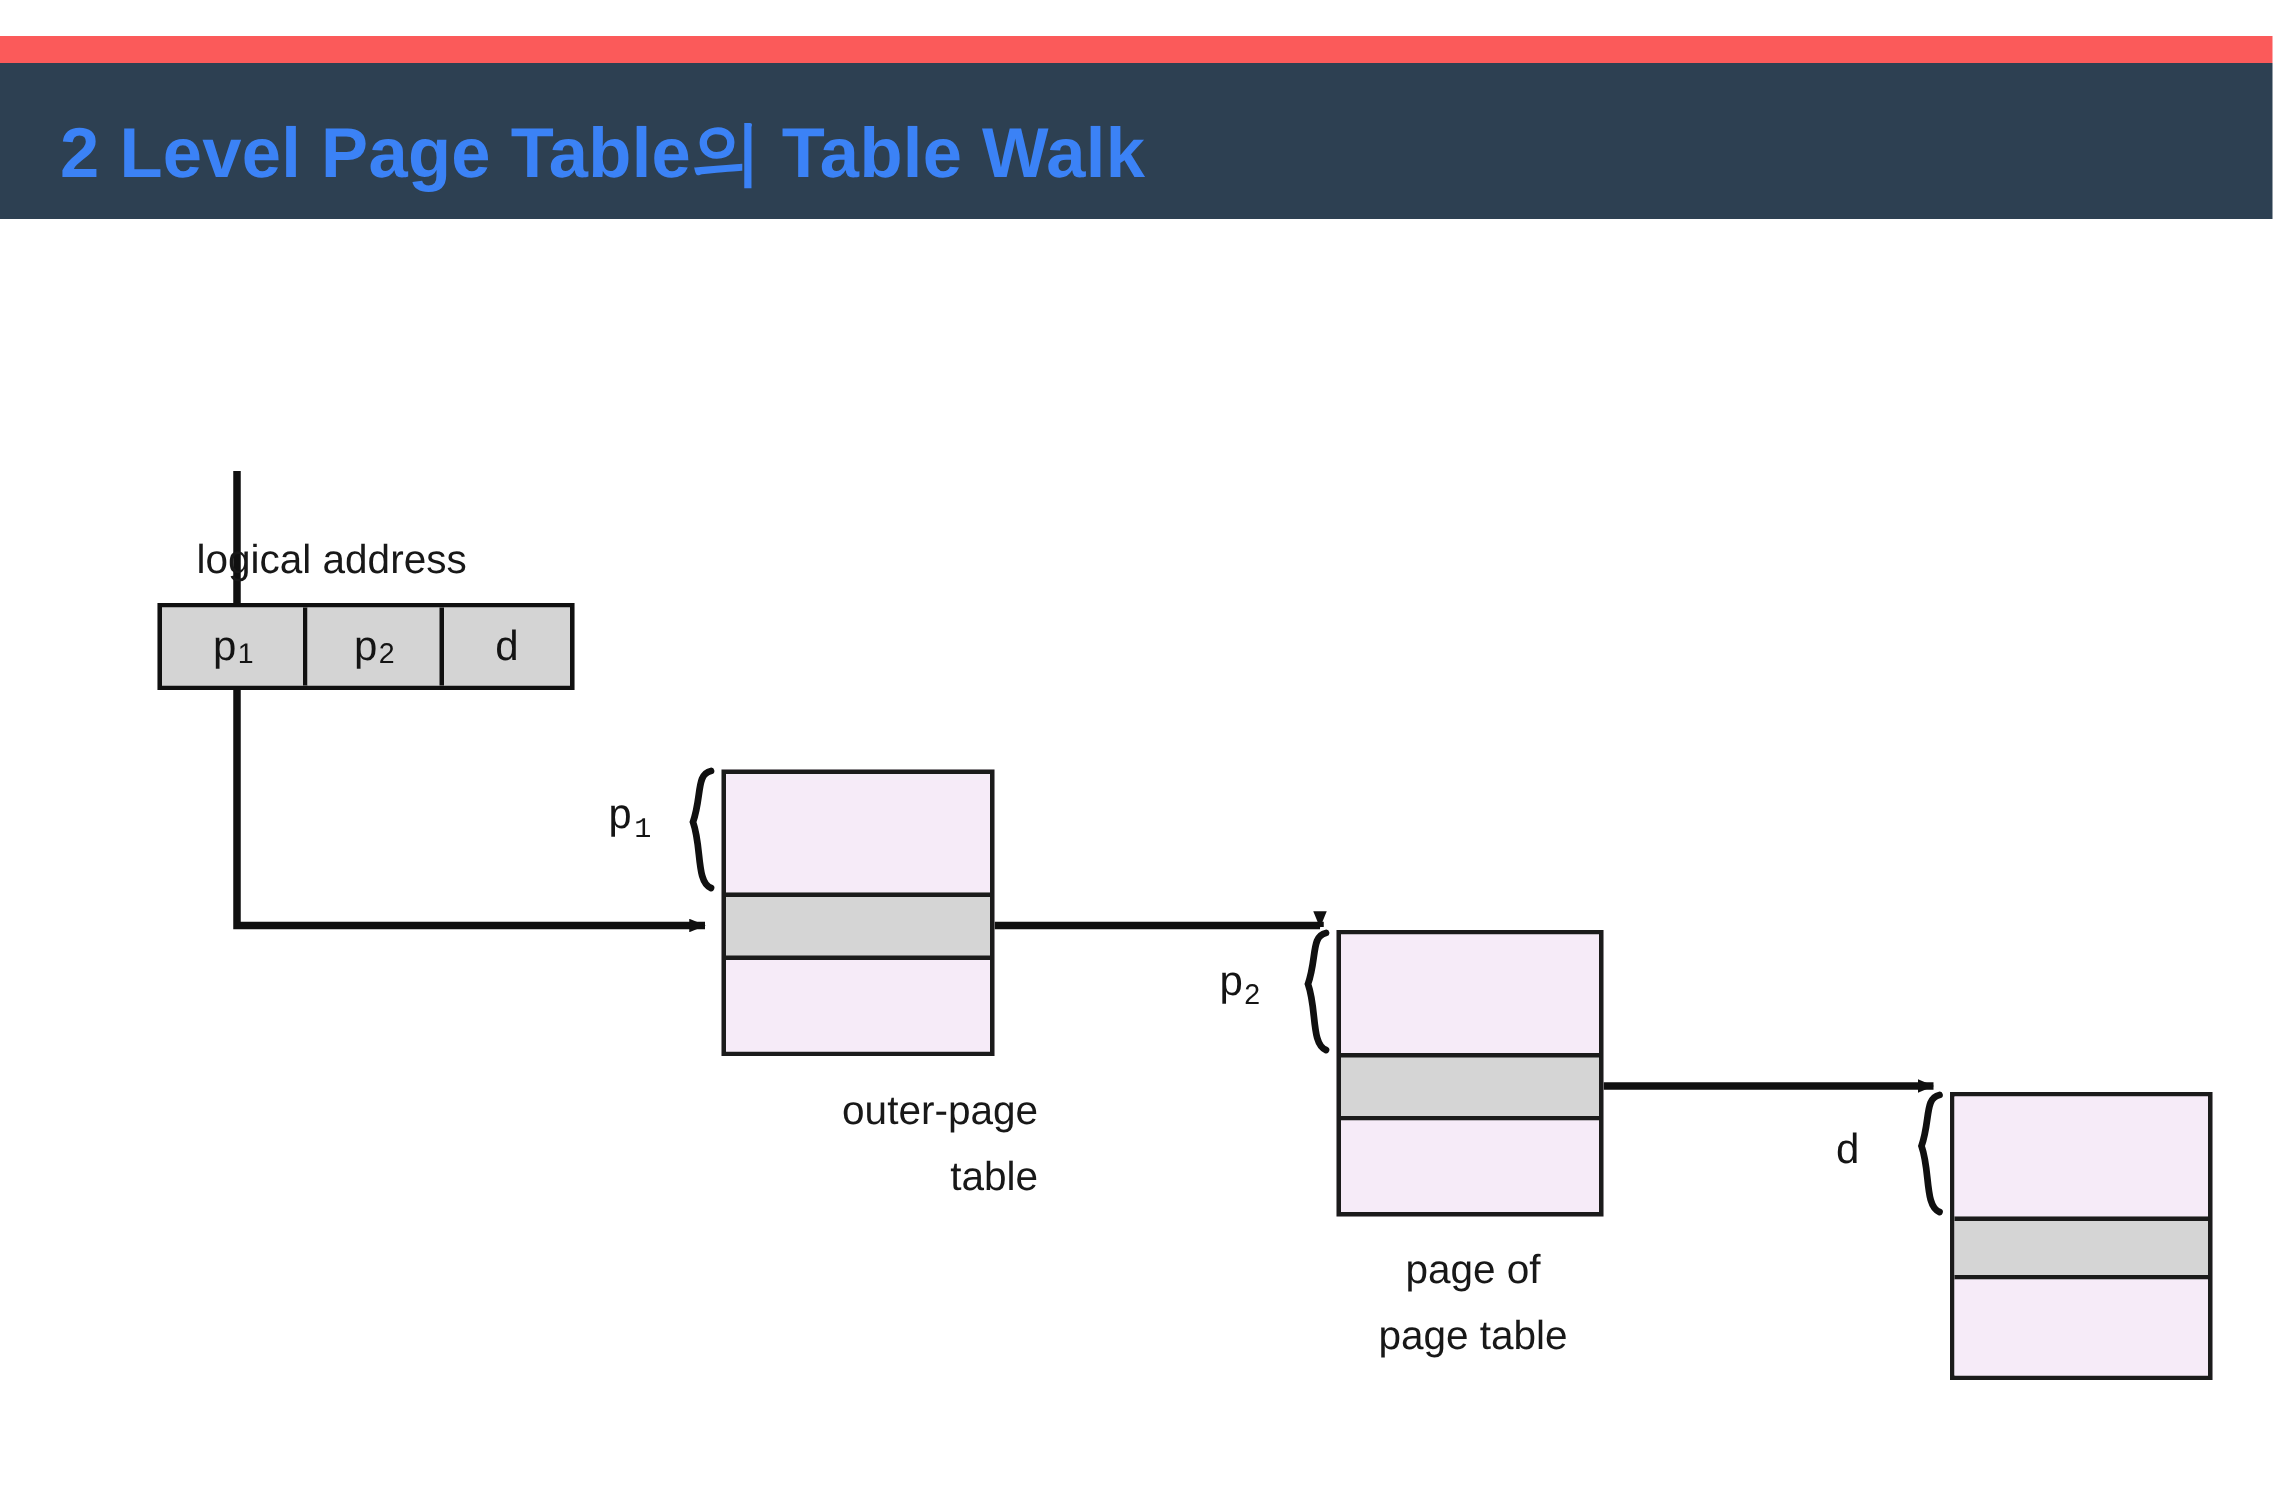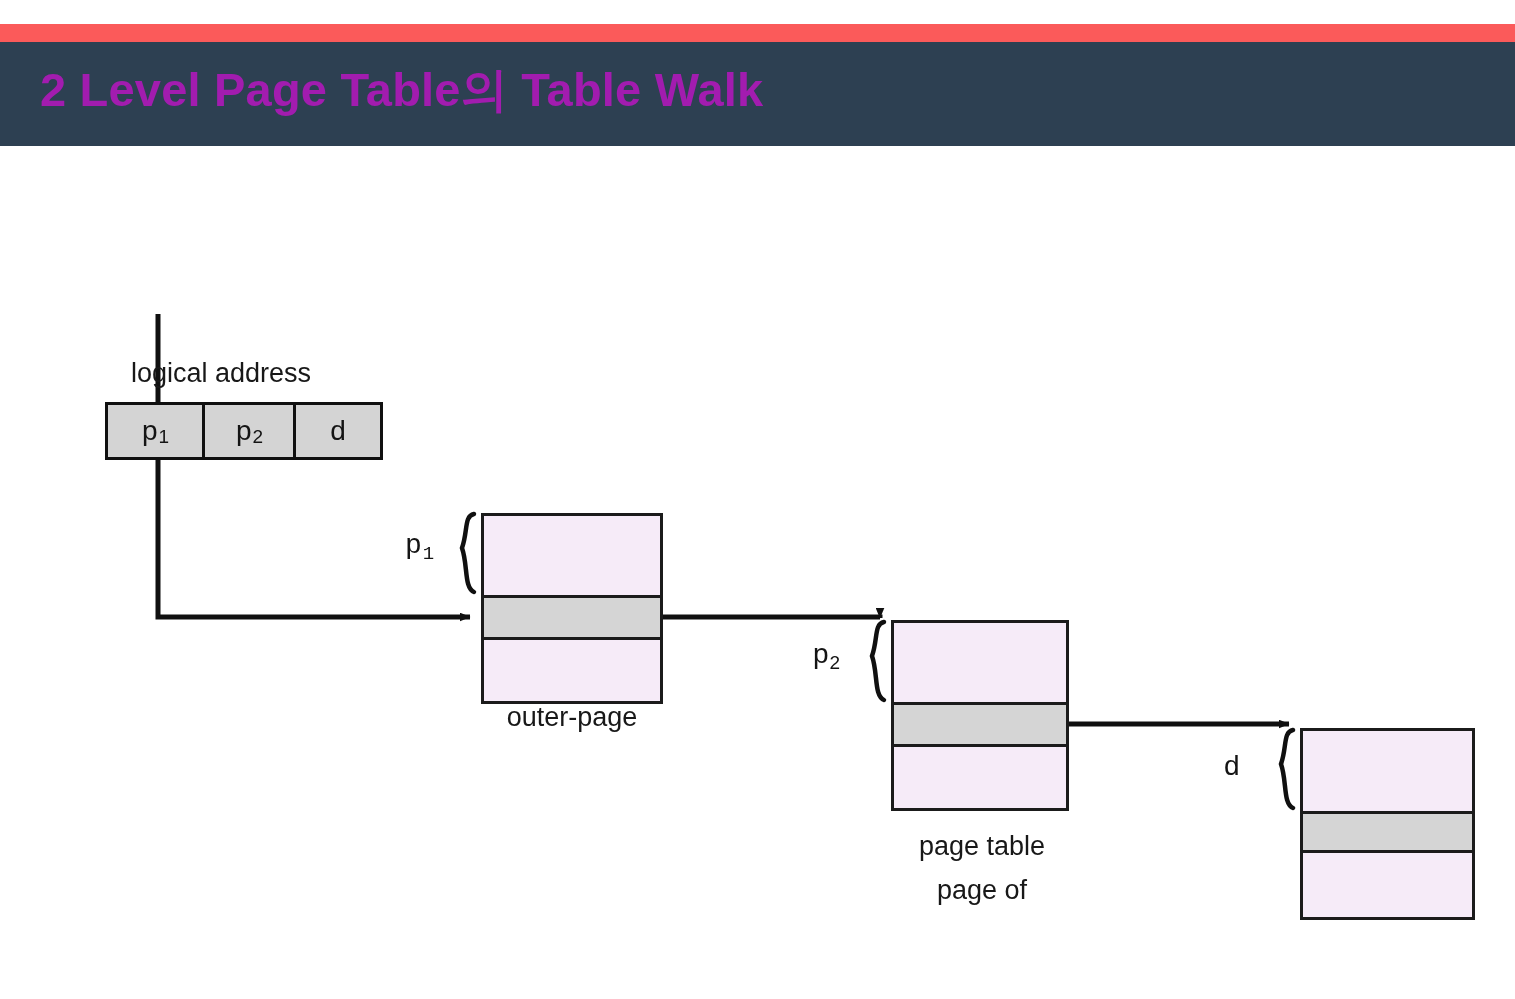--- a/index.html
+++ b/index.html
@@ -36,25 +36,25 @@
     position: absolute;
     left: 0;
     top: 42px;
     width: 1515px;
     height: 104px;
     background: #2d4052;
   }
   #slide-title {
     position: absolute;
     left: 40px;
-    top: 54px;
+    top: 66px;
     width: 1300px;
     height: 72px;
     line-height: 72px;
-    color: #a21caf;
+    color: #3b82f6;
     font-size: 47px;
     font-weight: bold;
     letter-spacing: 0.2px;
     white-space: nowrap;
   }
 
   
   #diagram {
     position: absolute;
     left: 0;
@@ -140,21 +140,21 @@
   #frame-row-bottom { height: 64px; }
 
   
   .table-caption {
     position: absolute;
     text-align: center;
     font-size: 27px;
     color: #181818;
     line-height: 44px;
   }
-  #outer-page-table-caption   { left: 452px; top: 549px; width: 240px; }
+  #outer-page-table-caption   { left: 452px; top: 572px; width: 240px; text-align: right; }
   #page-of-page-table-caption { left: 862px; top: 678px; width: 240px; }
 
   
   .brace-label {
     position: absolute;
     font-size: 28px;
     color: #141414;
     white-space: nowrap;
   }
   .brace-label sub {
@@ -228,30 +228,31 @@
     </div>
   </div>
 
   <div class="mem-table" id="outer-page-table">
     <div class="mem-row" id="outer-row-top"></div>
     <div class="mem-row highlight mid-border-top mid-border-bottom" id="outer-row-mid"></div>
     <div class="mem-row" id="outer-row-bottom"></div>
   </div>
   <div class="table-caption" id="outer-page-table-caption">
     <div>outer-page</div>
+    <div>table</div>
   </div>
 
   <div class="mem-table" id="page-of-page-table">
     <div class="mem-row" id="pop-row-top"></div>
     <div class="mem-row highlight mid-border-top mid-border-bottom" id="pop-row-mid"></div>
     <div class="mem-row" id="pop-row-bottom"></div>
   </div>
   <div class="table-caption" id="page-of-page-table-caption">
+    <div>page of</div>
     <div>page table</div>
-    <div>page of</div>
   </div>
 
   <div class="mem-table" id="memory-frame-table">
     <div class="mem-row" id="frame-row-top"></div>
     <div class="mem-row highlight mid-border-top mid-border-bottom" id="frame-row-mid"></div>
     <div class="mem-row" id="frame-row-bottom"></div>
   </div>
 
   <div class="brace-label" id="brace-label-p1">
     <span>p</span><sub>1</sub>

